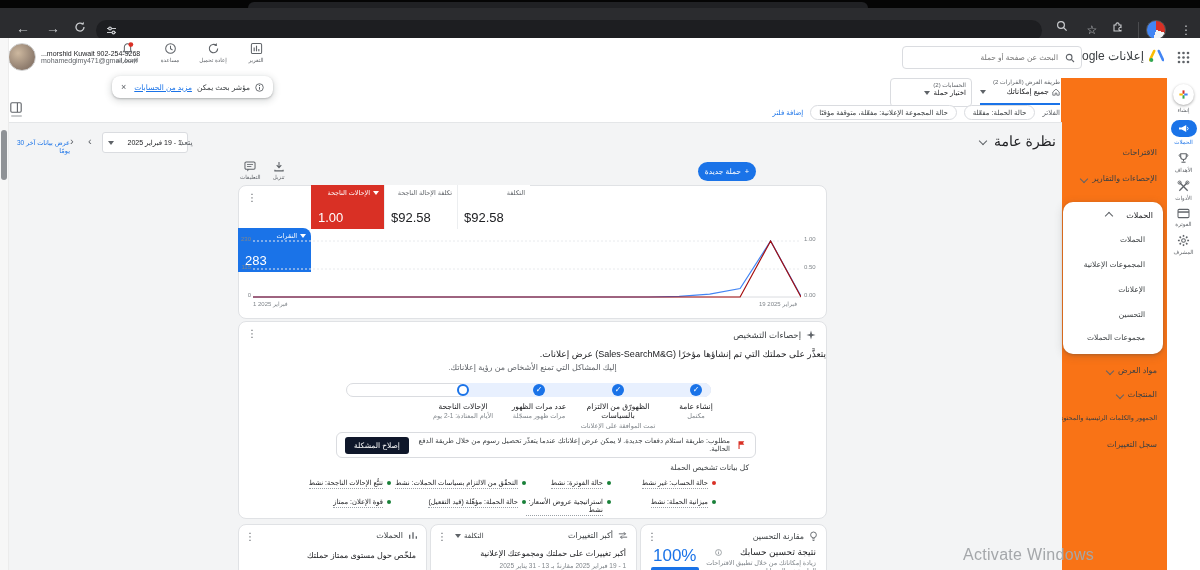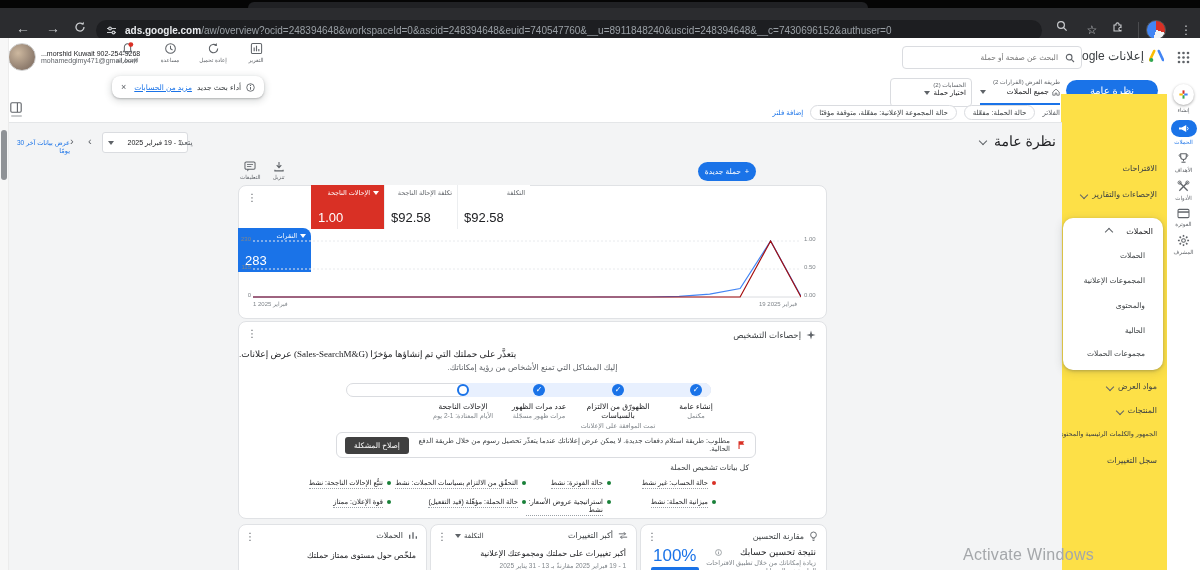--- a/index.html
+++ b/index.html
@@ -53,21 +53,21 @@
   .addfilter{color:#1a73e8;white-space:nowrap;}
   .side-toggle{position:absolute;left:10px;top:64px;}
   .side-toggle .smudge{width:11px;height:2px;background:#c8cacc;margin-top:2px;border-radius:1px;}
   
   .rail{position:absolute;right:0;top:40px;width:33px;bottom:0;background:#fff;display:flex;flex-direction:column;align-items:center;padding-top:6px;gap:7px;z-index:5;}
   .rail .item{display:flex;flex-direction:column;align-items:center;width:33px;}
   .rail .lbl{font-size:5.5px;color:#5f6368;margin-top:2px;}
   .rail .lbl.sel{color:#1a73e8;}
   .createbtn{width:21px;height:21px;border-radius:50%;background:#fff;box-shadow:0 1px 3px rgba(0,0,0,.35);display:flex;align-items:center;justify-content:center;}
   .railpill{width:26px;height:17px;border-radius:9px;background:#1a73e8;display:flex;align-items:center;justify-content:center;}
-  .nav{position:absolute;right:33px;top:56px;width:106px;bottom:0;background:#fde047;font-size:8px;color:#3c4043;}
+  .nav{position:absolute;right:33px;top:40px;width:106px;bottom:0;background:#f97316;font-size:8px;color:#3c4043;}
   .nav .nitem{position:absolute;right:10px;display:flex;align-items:center;gap:5px;white-space:nowrap;}
   .nav .chev{flex:0 0 auto;}
   .submenu{position:absolute;right:4px;top:124px;width:100px;height:152px;background:#fff;border-radius:10px;
            box-shadow:0 1px 3px rgba(60,64,67,.3),0 2px 8px 1px rgba(60,64,67,.15);z-index:4;}
   .submenu .hdr{position:absolute;right:10px;top:9px;font-size:8px;color:#202124;display:flex;gap:14px;align-items:center;}
   .submenu .sitem{position:absolute;right:18px;font-size:7.5px;color:#3c4043;white-space:nowrap;}
   .chevcss{width:5px;height:5px;border-left:1.2px solid #5f6368;border-bottom:1.2px solid #5f6368;transform:rotate(-45deg);display:inline-block;}
   .chevup{transform:rotate(135deg);}
   
   .main{position:absolute;left:8px;top:84px;width:1054px;bottom:0;background:#f3f4f5;border-top:1px solid #e4e6e8;overflow:hidden;}
@@ -90,34 +90,34 @@
   .score .slabel{position:absolute;top:4px;right:5px;font-size:6.5px;color:#5f6368;display:flex;gap:3px;align-items:center;}
   .score .sval{position:absolute;bottom:4px;left:6px;font-size:13px;color:#202124;direction:ltr;}
   .score.blue{background:#1a73e8;border-color:#1a73e8;}
   .score.red{background:#d93025;border-color:#d93025;}
   .score.blue .slabel,.score.red .slabel,.score.blue .sval,.score.red .sval{color:#fff;}
   .score.blue{border-top-right-radius:8px;margin-top:43px;}
   .tick{position:absolute;font-size:6px;color:#80868b;direction:ltr;}
   .xlab{position:absolute;top:114px;font-size:6px;color:#80868b;direction:ltr;}
   
   .c2title{position:absolute;right:10px;top:8px;display:flex;align-items:center;gap:5px;font-size:8.5px;color:#3c4043;}
-  .intro1{position:absolute;top:27px;width:100%;text-align:left;font-size:9px;color:#202124;direction:rtl;font-family:Liberation Serif, serif;}
+  .intro1{position:absolute;top:27px;width:100%;text-align:right;font-size:9px;color:#202124;direction:rtl;}
   .intro2{position:absolute;top:41px;width:100%;text-align:center;font-size:8px;color:#5f6368;}
   .track{position:absolute;left:107px;top:61px;width:365px;height:14px;border:1px solid #dadce0;border-radius:8px;background:#fff;box-sizing:border-box;}
   .trackfill{position:absolute;left:218px;top:61px;width:254px;height:14px;background:#e8f0fe;border-radius:8px;}
   .step{position:absolute;top:62px;width:96px;text-align:center;}
   .node{width:12px;height:12px;border-radius:50%;margin:0 auto;box-sizing:border-box;position:relative;z-index:3;}
   .node.done{background:#1a73e8;color:#fff;font-size:8px;line-height:12px;text-align:center;}
   .node.pending{background:#fff;border:2px solid #1a73e8;}
   .step .slbl{font-size:7.5px;color:#202124;margin-top:6px;line-height:1.25;}
   .step .sstat{font-size:6.5px;color:#80868b;margin-top:1px;}
   .warn{position:absolute;left:97px;top:110px;width:420px;height:26px;border:1px solid #dadce0;border-radius:6px;
         display:flex;align-items:center;gap:7px;padding:0 8px;box-sizing:border-box;direction:rtl;}
   .warn .wtext{flex:1;font-size:7px;color:#3c4043;}
-  .fixbtn{background:#404040;color:#fff;font-size:7.5px;padding:4px 9px;border-radius:3px;white-space:nowrap;}
+  .fixbtn{background:#0f172a;color:#fff;font-size:7.5px;padding:4px 9px;border-radius:3px;white-space:nowrap;}
   .alldata{position:absolute;right:77px;top:141px;font-size:7.5px;color:#3c4043;}
   .diag-grid{position:absolute;right:110px;top:157px;width:420px;display:grid;grid-template-columns:105px 85px 135px 95px;row-gap:9px;direction:rtl;}
   .diag{display:flex;align-items:flex-start;gap:4px;font-size:6.8px;color:#202124;}
   .diag .dot{width:4px;height:4px;border-radius:50%;margin-top:2px;flex:0 0 auto;background:#188038;}
   .diag .dot.error{background:#d93025;}
   .diag .dtext{border-bottom:1px dotted #9aa0a6;padding-bottom:1px;}
   
   .bhdr{position:absolute;right:8px;top:6px;display:flex;align-items:center;gap:5px;font-size:8px;color:#3c4043;}
   .bdots{position:absolute;left:6px;top:6px;}
   .opt-head{position:absolute;right:10px;top:22px;font-size:9px;color:#202124;display:flex;gap:18px;align-items:center;}
@@ -157,21 +157,20 @@
       <span class="tune">
         <svg width="11" height="11" viewBox="0 0 11 11">
             <g stroke="#c8cacd" stroke-width="1.2">
               <line x1="1" y1="3.5" x2="10" y2="3.5"></line>
               <line x1="1" y1="7.5" x2="10" y2="7.5"></line>
               <circle cx="4" cy="3.5" r="1.4" fill="#2b2c2f"></circle>
               <circle cx="7.5" cy="7.5" r="1.4" fill="#2b2c2f"></circle>
             </g>
           </svg>
       </span>
-      <span class="url"><span class="host">ads.google.com</span><span>/aw/overview?ocid=248394648&amp;workspaceId=0&amp;ascid=248394648&amp;euid=740547760&amp;__u=8911848240&amp;uscid=248394648&amp;__c=7430696152&amp;authuser=0</span></span>
     </div>
     <div class="bico" style="left:1056px;">
       <svg width="12" height="12" viewBox="0 0 12 12">
           <circle cx="5" cy="5" r="3.4" fill="none" stroke="#c8cacd" stroke-width="1.2"></circle>
           <line x1="7.6" y1="7.6" x2="10.6" y2="10.6" stroke="#c8cacd" stroke-width="1.3"></line>
         </svg>
     </div>
     <div class="bico" style="left:1082px;font-size:12px;">☆</div>
     <div class="bico" style="left:1112px;">
       <svg width="12" height="12" viewBox="0 0 12 12">
@@ -262,40 +261,40 @@
         </div>
       </div>
       <div class="tooltip">
         <span>
           <svg width="9" height="9" viewBox="0 0 10 10">
               <circle cx="5" cy="5" r="4.2" fill="none" stroke="#5f6368" stroke-width="1"></circle>
               <line x1="5" y1="4.4" x2="5" y2="7.4" stroke="#5f6368" stroke-width="1.1"></line>
               <circle cx="5" cy="2.7" r=".7" fill="#5f6368"></circle>
             </svg>
         </span>
-        <span>أداء بحث جديد</span>
+        <span>مؤشر بحث يمكن</span>
         <span class="link">مزيد من الحسابات</span>
         <span class="x">×</span>
       </div>
     </div>
 
     <div class="pill-overview">
       <span>نظرة عامة</span>
     </div>
     <div class="dd-view">
       <div class="r1">
           <span>طريقة العرض (القرارات 2)</span>
         </div>
       <div class="r2">
         <span>
           <svg width="8" height="8" viewBox="0 0 10 10">
               <path d="M1 5 5 1.4 9 5v4H6V6.4H4V9H1Z" fill="none" stroke="#5f6368" stroke-width="1"></path>
             </svg>
         </span>
-        <span>جميع الحملات</span>
+        <span>جميع إمكاناتك</span>
         <span class="caret" style="margin-right:auto;"></span>
       </div>
     </div>
     <div class="dd-accounts">
       <div>الحسابات (2)</div>
       <div class="r2">
         <span>اختيار حملة</span>
         <span class="caret"></span>
       </div>
     </div>
@@ -393,22 +392,22 @@
         <span>الإحصاءات والتقارير</span>
           <span class="chevcss chev"></span>
       </div>
       <div class="submenu">
         <div class="hdr">
           <span>الحملات</span>
             <span class="chevcss chevup"></span>
         </div>
         <div class="sitem" style="top:33px;">الحملات</div>
         <div class="sitem" style="top:58px;">المجموعات الإعلانية</div>
-        <div class="sitem" style="top:83px;">والمحتوى</div>
-        <div class="sitem" style="top:108px;">الحالية</div>
+        <div class="sitem" style="top:83px;">الإعلانات</div>
+        <div class="sitem" style="top:108px;">التحسين</div>
         <div class="sitem" style="top:131px;">مجموعات الحملات</div>
       </div>
       <div class="nitem" style="top:288px;">
         <span>مواد العرض</span>
           <span class="chevcss chev"></span>
       </div>
       <div class="nitem" style="top:312px;">
         <span>المنتجات</span>
           <span class="chevcss chev"></span>
       </div>
@@ -506,21 +505,21 @@
         <div class="abs dots" style="left:8px;top:6px;">⋮</div>
         <div class="c2title">
           <span>
             <svg width="10" height="10" viewBox="0 0 10 10">
                 <path d="M5 0.5 6 4 9.5 5 6 6 5 9.5 4 6 0.5 5 4 4Z" fill="#5f6368"></path>
               </svg>
           </span>
           <span>إحصاءات التشخيص</span>
         </div>
         <div class="intro1">يتعذَّر على حملتك التي تم إنشاؤها مؤخرًا (Sales-SearchM&amp;G) عرض إعلانات.</div>
-        <div class="intro2">إليك المشاكل التي تمنع الأشخاص من رؤية إمكاناتك.</div>
+        <div class="intro2">إليك المشاكل التي تمنع الأشخاص من رؤية إعلاناتك.</div>
 
         <div class="track"></div>
         <div class="trackfill"></div>
         <div class="step" style="left:409px;">
           <div class="node done">✓</div>
           <div class="slbl">إنشاء عامة</div>
           <div class="sstat">مكتمل</div>
         </div>
         <div class="step" style="left:331px;">
           <div class="node done">✓</div>

